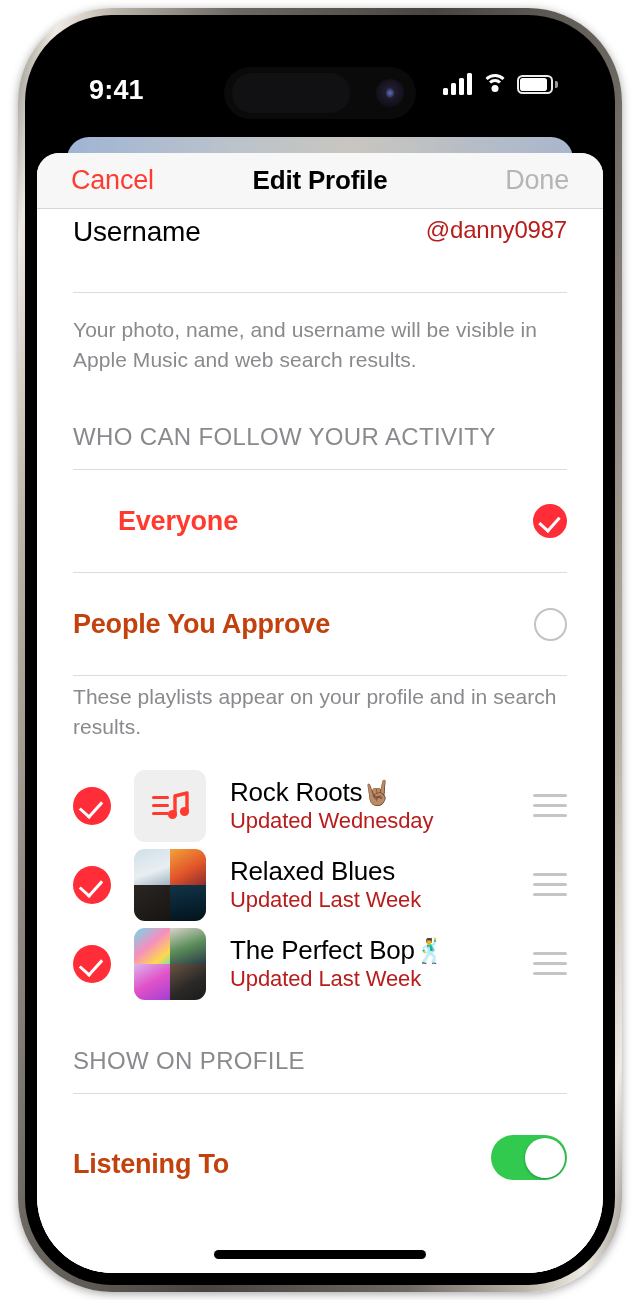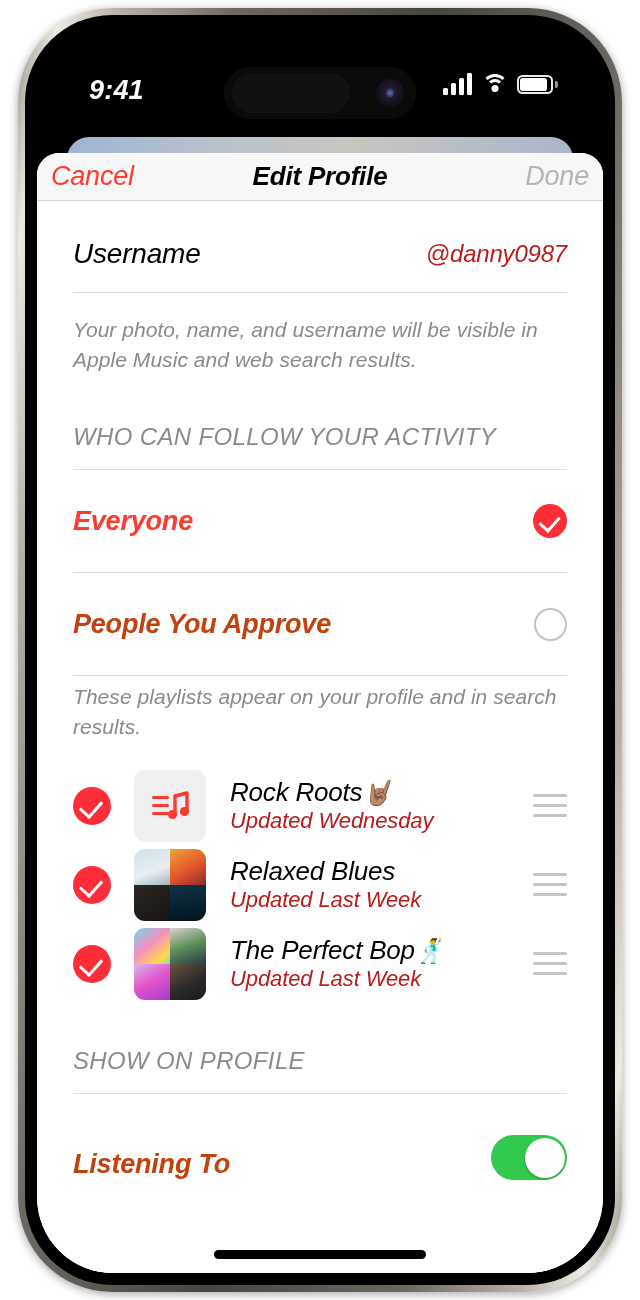--- a/index.html
+++ b/index.html
@@ -25,21 +25,20 @@
     left: 18px;
     top: 8px;
     width: 604px;
     height: 1284px;
     border-radius: 94px;
     background: linear-gradient(100deg,
         #8d8880 0%, #efeae2 5%, #b9b2a8 12%,
         #6d6862 26%, #48443f 50%,
         #6d6862 74%, #b9b2a8 88%, #efeae2 95%, #8d8880 100%);
     box-shadow: 0 2px 10px rgba(0,0,0,0.35);
-    font-style: italic;
   }
 
   .phone-bezel {
     position: absolute;
     left: 7px;
     top: 7px;
     right: 7px;
     bottom: 7px;
     border-radius: 87px;
     background: #000000;
@@ -186,27 +185,27 @@
     top: 126px;
     bottom: 0;
     background: #ffffff;
     border-radius: 22px 22px 0 0;
     z-index: 20;
     overflow: hidden;
   }
 
   .navbar {
     position: relative;
-    height: 48px;
+    height: 56px;
     background: #f7f7f7;
     border-bottom: 1px solid #d6d6d6;
     display: flex;
     align-items: center;
     justify-content: space-between;
-    padding: 0 14px;
+    padding: 0 34px;
   }
   .nav-cancel {
     font-size: 27px;
     color: #ff3b30;
     letter-spacing: -0.2px;
   }
   .nav-title {
     position: absolute;
     left: 50%;
     transform: translateX(-50%);
@@ -230,21 +229,20 @@
     background: #ffffff;
     padding: 0 36px;
   }
 
   .divider { height: 1px; background: #dcdcdc; }
 
   
   .row-username {
     height: 76px;
     display: flex;
-    align-items: center;
     justify-content: space-between;
   }
   .label-lg { font-size: 28px; color: #000; letter-spacing: -0.2px; }
   .value-lg { font-size: 24px; color: #b91c1c; letter-spacing: -0.2px; }
 
   .footnote {
     font-size: 21px;
     line-height: 30px;
     color: #8a8a8e;
     padding-top: 22px;
@@ -264,21 +262,21 @@
     height: 102px;
     display: flex;
     align-items: center;
     justify-content: space-between;
   }
   .choice-label {
     font-size: 27px;
     font-weight: bold;
     letter-spacing: -0.2px;
   }
-  .choice-label.selected { color: #ff3b30; }
+  .choice-label.selected { color: #ff3b30; margin-left: 45px; }
   .choice-label.plain { color: #c2410c; }
 
   .radio-on {
     width: 34px; height: 34px;
     border-radius: 50%;
     background: #ff2d37;
     position: relative;
   }
   .radio-on::after {
     content:"";

